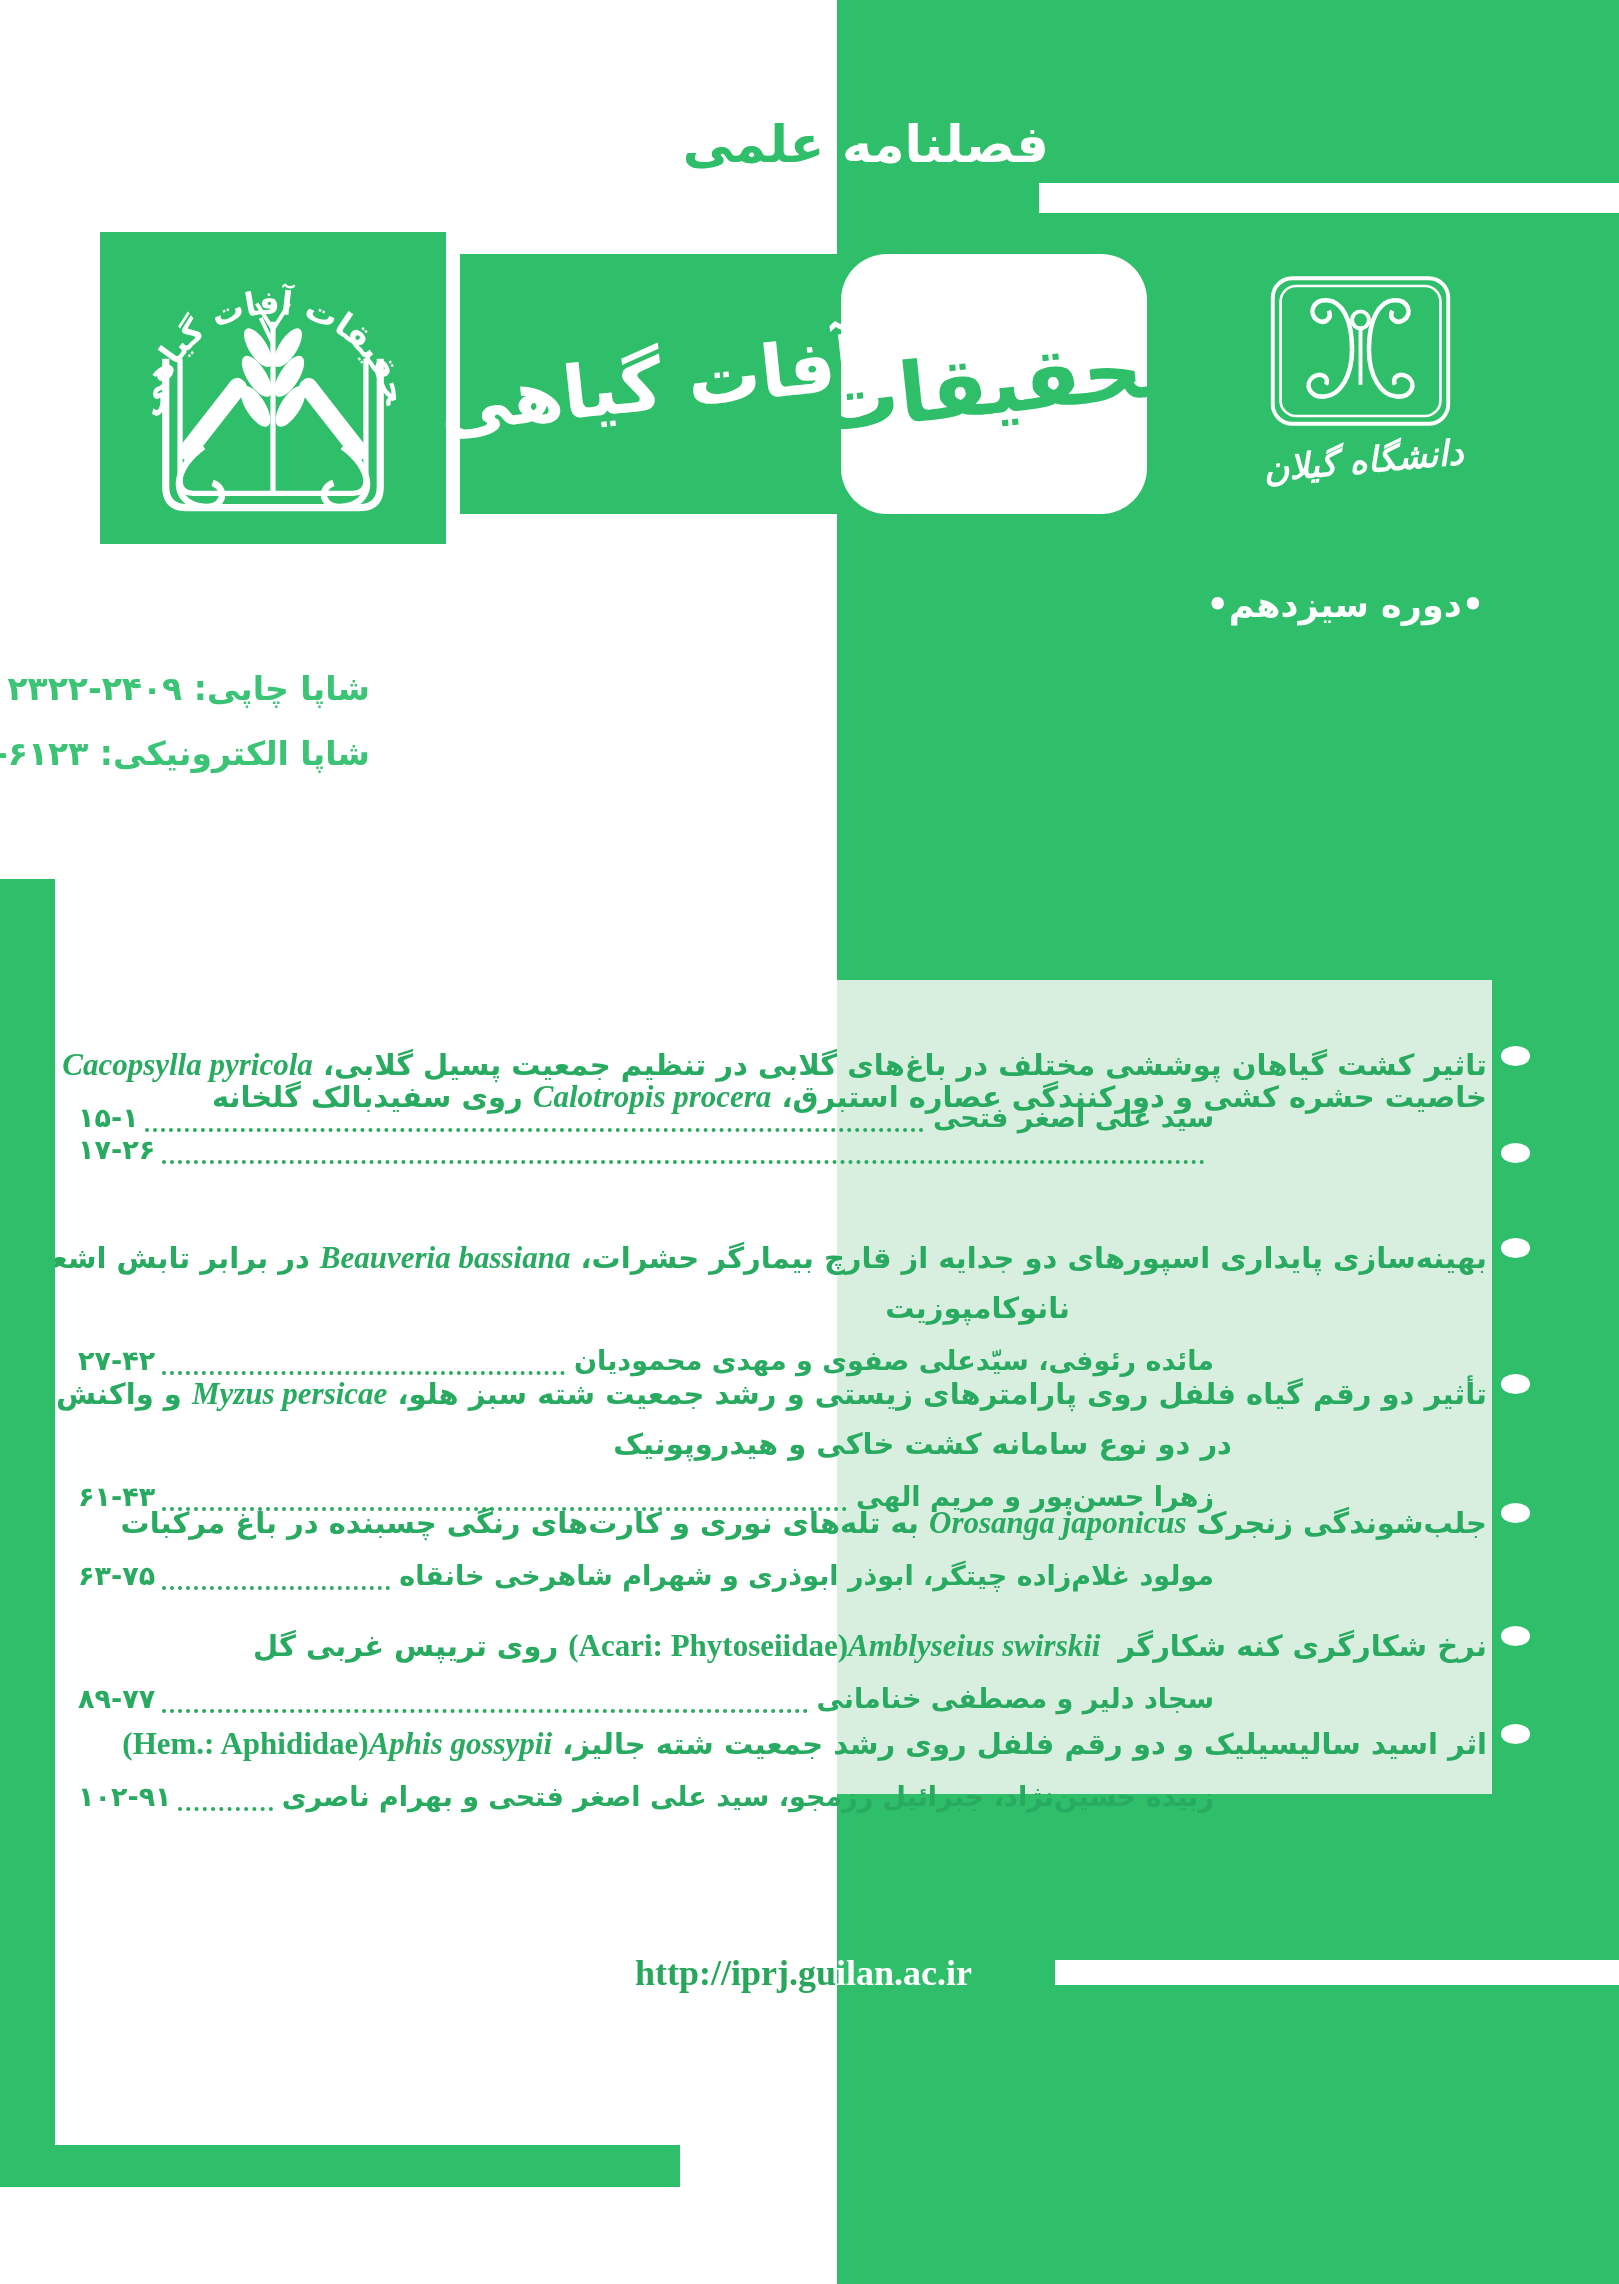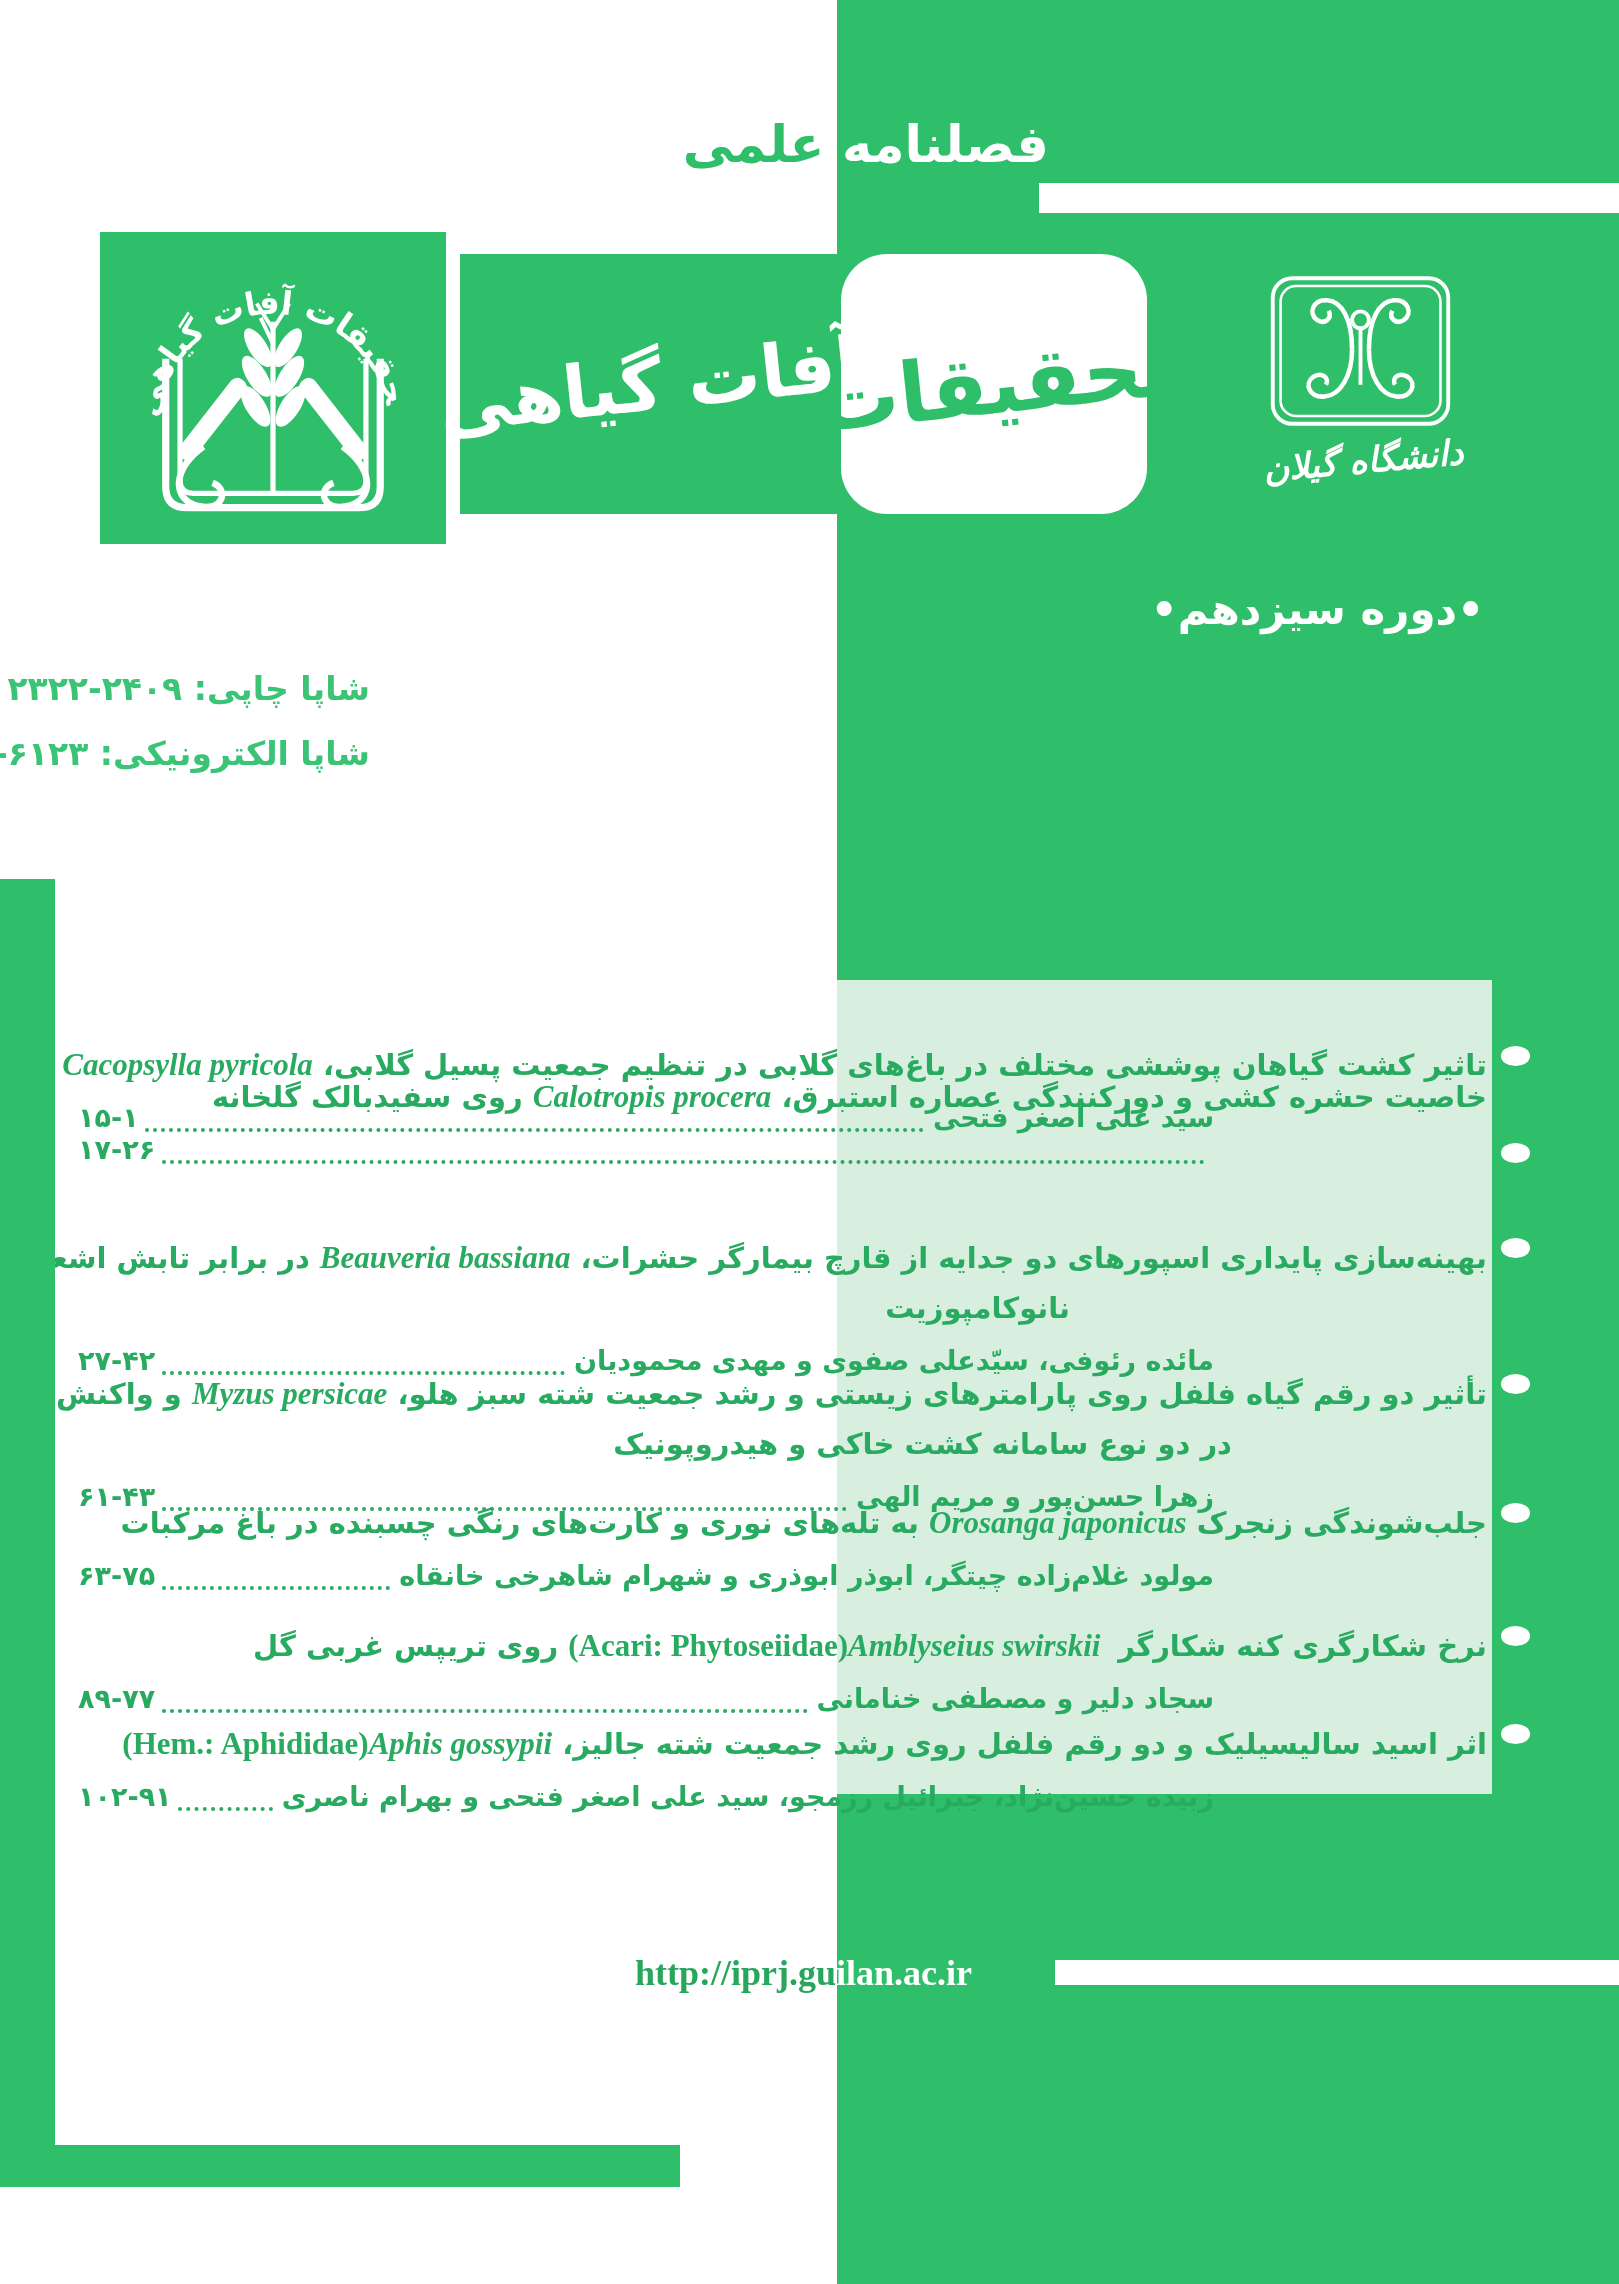--- a/index.html
+++ b/index.html
@@ -25,21 +25,21 @@
   .title-left span{color:#fff;font-weight:bold;font-size:73px;white-space:nowrap;transform:rotate(-6deg);}
   .title-right{position:absolute;left:841px;top:254px;width:306px;height:260px;background:#fff;
                border-radius:46px;display:flex;align-items:center;justify-content:center;}
   .title-right span{color:var(--green);font-weight:bold;font-size:83px;white-space:nowrap;transform:rotate(-6deg);}
   
   .uni{position:absolute;left:1263px;top:273px;width:195px;text-align:center;}
   .uni svg{width:189px;height:156px;display:block;margin:0 auto;}
   .uni .cap{margin-top:11.7px;color:#fff;font-weight:bold;font-style:italic;font-size:35px;
             transform:rotate(-5deg);white-space:nowrap;}
   
-  .vol-line{position:absolute;right:135px;top:585px;color:#fff;font-weight:bold;font-size:42px;
+  .vol-line{position:absolute;right:135px;top:585px;color:#fff;font-weight:bold;font-size:35px;
             direction:rtl;white-space:nowrap;}
   .iss-line{position:absolute;right:70px;top:682px;color:#fff;font-weight:bold;font-size:36px;
             direction:rtl;white-space:nowrap;}
   .issn{position:absolute;color:var(--issn);font-weight:bold;font-size:33px;direction:rtl;
         white-space:nowrap;}
   .issn .val{direction:ltr;unicode-bidi:isolate;}
   .issn.l1{right:1249px;top:669px;}
   .issn.l2{right:1249px;top:734px;}
   
   .toc-panel{position:absolute;left:837px;top:980px;width:655px;height:814px;background:var(--pale);}

